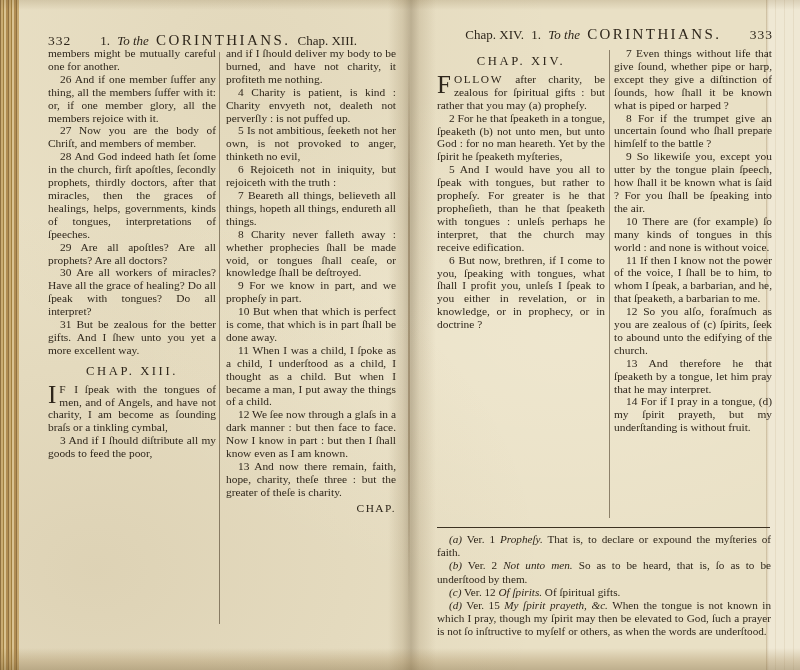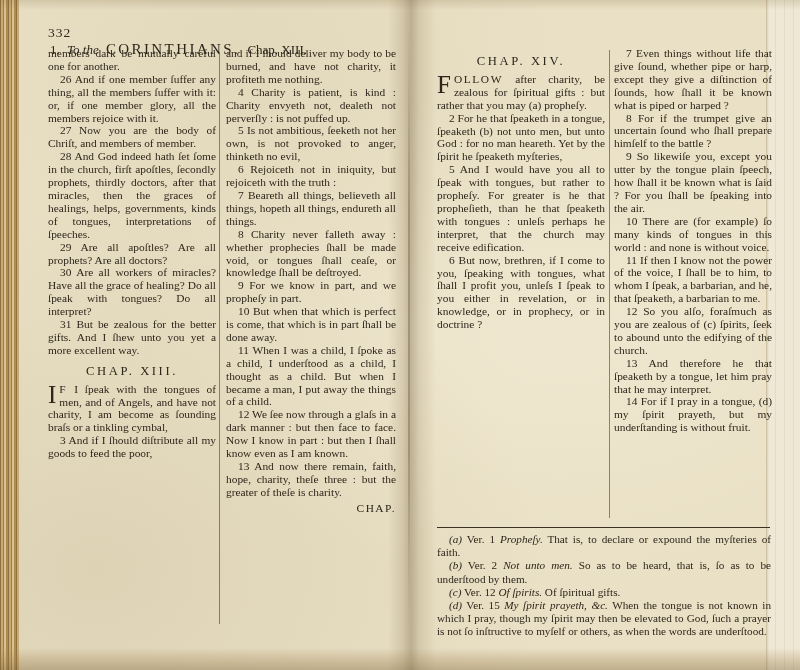--- a/index.html
+++ b/index.html
@@ -67,32 +67,32 @@
 <body>
 
 <div class="photo">
 
   <div class="fore-edge-left"></div>
   <div class="fore-edge-right"></div>
   <div class="top-shade"></div>
   <div class="gutter"></div>
   <div class="gutter-line"></div>
 
-  <div class="runhead" style="left:48px;top:25px;width:338px;flex-direction:column;">
+  <div class="runhead" style="left:48px;top:32px;width:338px;">
     <span class="pnum">332</span>
     <span class="htitle">
       <span>1.</span>
       <i>To the</i>
       <span class="book">CORINTHIANS.</span>
       <span>Chap. XIII.</span>
     </span>
   </div>
 
   <div class="col" style="left:48px;top:47px;width:168px;height:584px;">
-      <p class="verse ni">members dark be mutually careful one for another.</p>
+      <p class="verse ni">members might be mutually careful one for another.</p>
       <p class="verse">26 And if one member ſuffer any thing, all the members ſuffer with it: or, if one member glory, all the members rejoice with it.</p>
       <p class="verse">27 Now you are the body of Chriſt, and members of member.</p>
       <p class="verse">28 And God indeed hath ſet ſome in the church, firſt apoſtles, ſecondly prophets, thirdly doctors, after that miracles, then the graces of healings, helps, governments, kinds of tongues, interpretations of ſpeeches.</p>
       <p class="verse">29 Are all apoſtles? Are all prophets? Are all doctors?</p>
       <p class="verse">30 Are all workers of miracles? Have all the grace of healing? Do all ſpeak with tongues? Do all interpret?</p>
       <p class="verse">31 But be zealous for the better gifts. And I ſhew unto you yet a more excellent way.</p>
       <div class="chap-h">CHAP. XIII.</div>
       <p class="verse drop"><span class="initial">I</span><span class="lead">F</span> I ſpeak with the tongues of men, and of Angels, and have not charity, I am become as ſounding braſs or a tinkling cymbal,</p>
       <p class="verse">3 And if I ſhould diſtribute all my goods to feed the poor,</p>
     </div>
@@ -105,20 +105,29 @@
       <p class="verse">7 Beareth all things, believeth all things, hopeth all things, endureth all things.</p>
       <p class="verse">8 Charity never falleth away : whether prophecies ſhall be made void, or tongues ſhall ceaſe, or knowledge ſhall be deſtroyed.</p>
       <p class="verse">9 For we know in part, and we propheſy in part.</p>
       <p class="verse">10 But when that which is perfect is come, that which is in part ſhall be done away.</p>
       <p class="verse">11 When I was a child, I ſpoke as a child, I underſtood as a child, I thought as a child. But when I became a man, I put away the things of a child.</p>
       <p class="verse">12 We ſee now through a glaſs in a dark manner : but then face to face. Now I know in part : but then I ſhall know even as I am known.</p>
       <p class="verse">13 And now there remain, faith, hope, charity, theſe three : but the greater of theſe is charity.</p>
       <div class="catchword">CHAP.</div>
     </div>
 
+  <div class="runhead" style="left:437px;top:26px;width:336px;">
+    <span class="htitle">
+      <span>Chap. XIV.</span>
+      <span>1.</span>
+      <i>To the</i>
+      <span class="book">CORINTHIANS.</span>
+    </span>
+    <span class="pnum">333</span>
+  </div>
 
   <div class="col" style="left:437px;top:47px;width:168px;height:476px;">
       <div class="chap-h">CHAP. XIV.</div>
       <p class="verse drop"><span class="initial">F</span><span class="lead">OLLOW</span>  after charity, be zealous for ſpiritual gifts : but rather that you may (a) propheſy.</p>
       <p class="verse">2 For he that ſpeaketh in a tongue, ſpeaketh (b) not unto men, but unto God : for no man heareth. Yet by the ſpirit he ſpeaketh myſteries,</p>
       <p class="verse">5 And I would have you all to ſpeak with tongues, but rather to propheſy. For greater is he that propheſieth, than he that ſpeaketh with tongues : unleſs perhaps he interpret, that the church may receive edification.</p>
       <p class="verse">6 But now, brethren, if I come to you, ſpeaking with tongues, what ſhall I profit you, unleſs I ſpeak to you either in revelation, or in knowledge, or in prophecy, or in doctrine ?</p>
     </div>
   <div class="coldiv" style="left:609px;top:50px;height:468px;"></div>
   <div class="col" style="left:614px;top:47px;width:158px;height:476px;">

